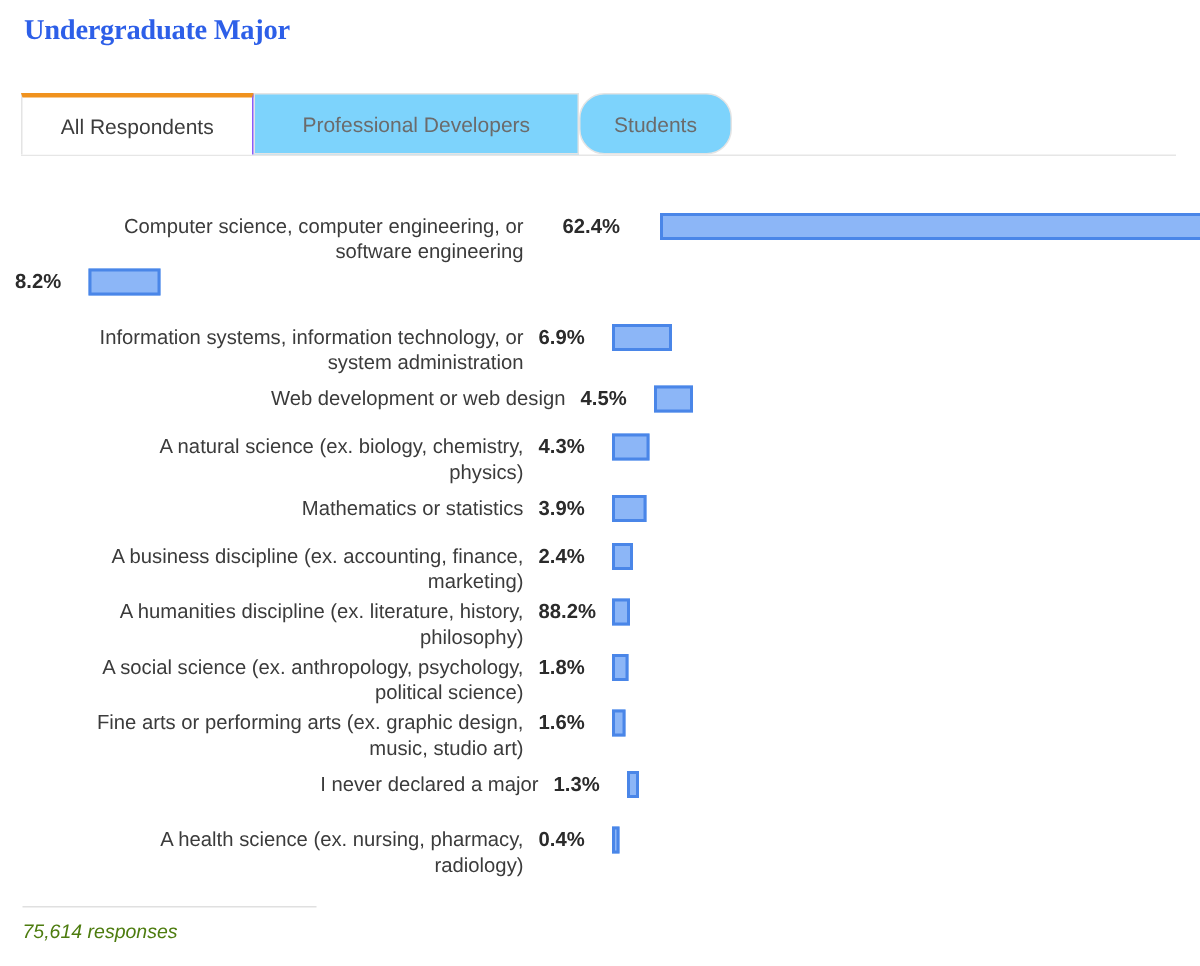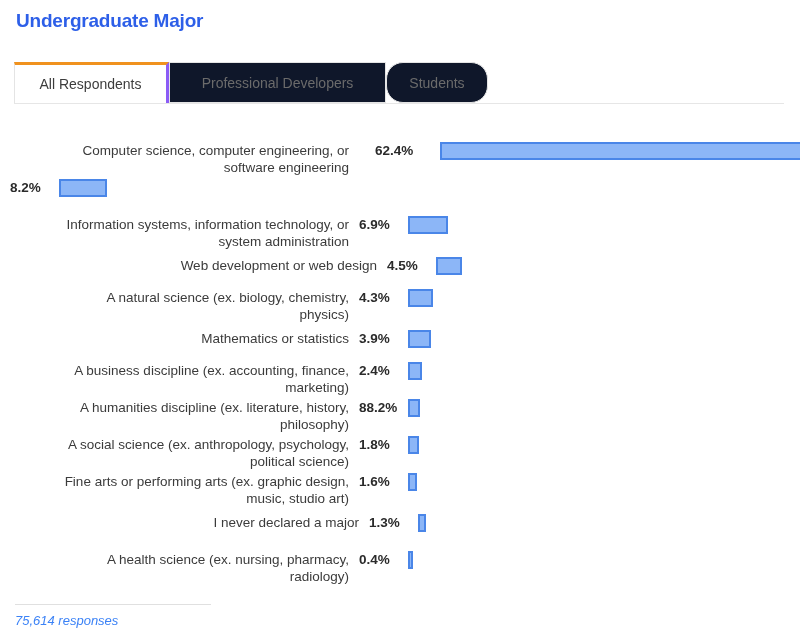--- a/index.html
+++ b/index.html
@@ -18,20 +18,21 @@
 
   
   .page-title {
     position: absolute;
     left: 16px;
     top: 10px;
     font-size: 19px;
     font-weight: bold;
     color: #2d5fe8;
     letter-spacing: -0.2px;
+    font-family: Liberation Serif, serif;
   }
 
   
   .tab-strip {
     position: absolute;
     left: 0;
     top: 62px;
     width: 800px;
     height: 42px;
   }
@@ -41,36 +42,36 @@
     top: 41px;
     width: 770px;
     height: 1px;
     background: #e6e6e6;
   }
   .tab {
     position: absolute;
     top: 0;
     height: 41px;
     box-sizing: border-box;
-    background: #0f172a;
+    background: #7dd3fc;
     font-size: 14px;
     color: #6b6b6b;
     display: flex;
     align-items: center;
     justify-content: center;
     cursor: pointer;
     white-space: nowrap;
   }
   .tab.inactive {
     border: 1px solid #e4e4e4;
   }
   .tab.active {
     border-top: 3px solid #f0921e;
     border-left: 1px solid #e4e4e4;
-    border-right: 3px solid #8b5cf6;
+    border-right: 1px solid #8b5cf6;
     border-bottom: none;
     color: #3c3c3c;
     background: #ffffff;
     z-index: 3;
   }
   .tab-0 { left: 14px;  width: 155px; }
   .tab-1 { left: 169px; width: 217px; }
   .tab-2 { left: 386px; width: 102px; border-radius: 17px; }
 
   
@@ -129,21 +130,21 @@
     width: 196px;
     height: 1px;
     background: #e0e0e0;
   }
   .footer-note {
     position: absolute;
     left: 15px;
     top: 613px;
     font-size: 13px;
     font-style: italic;
-    color: #3b82f6;
+    color: #4d7c0f;
   }
 </style>
 </head>
 <body>
 
 <div>
 
   <div class="page-title">Undergraduate Major</div>
 
   <div class="tab-strip">

